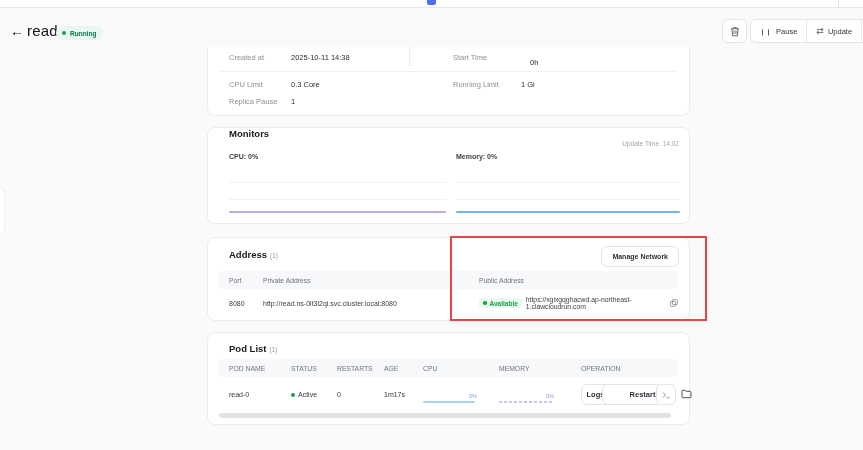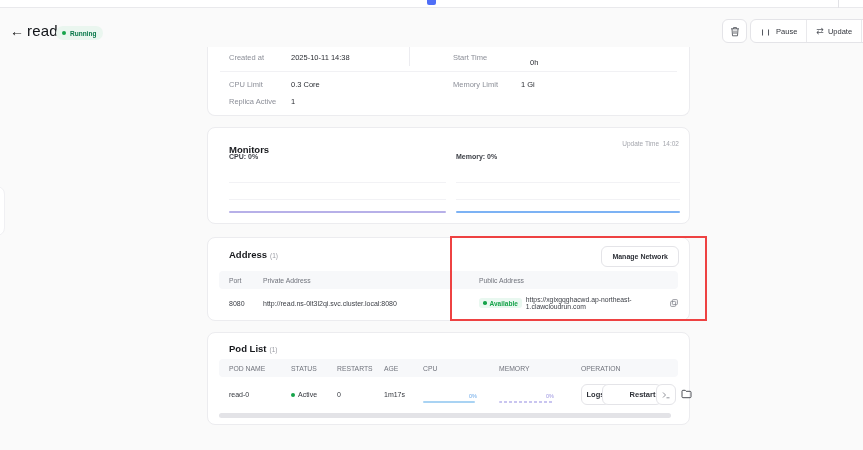--- a/index.html
+++ b/index.html
@@ -37,21 +37,21 @@
   
   .card-details { top:47px; height:69px; border-top:none; border-radius:0 0 8px 8px; }
   .kv { position:absolute; font-size:7.5px; }
   .kv .k { color:#8c8f98; }
   .kv .v { color:#2a2d33; }
   .details-divider { position:absolute; left:12px; right:12px; top:24px; height:1px; background:#f1f1f4; }
   .details-vline { position:absolute; left:201px; top:0; width:1px; height:19px; background:#ececf0; }
 
   
   .card-monitors { top:127px; height:97px; }
-  .monitors-title { position:absolute; left:21px; top:16px;text-align:center; }
+  .monitors-title { position:absolute; left:21px; top:0;text-align:center; }
   .update-time { position:absolute; right:10px; top:12px; font-size:6.5px; color:#a4a6ad; }
   .chart-label { position:absolute; top:25px; font-size:7px; color:#3c3f46; font-weight:600; }
   .mini-chart { position:absolute; top:38px; height:48px; }
   .mini-chart .grid { position:absolute; left:0; right:0; height:1px; background:#f2f2f5; }
   .mini-chart .line { position:absolute; left:0; right:0; bottom:1px; height:2px; border-radius:1px; }
 
   
   .card-network { top:237px; height:84px; }
   .net-title { position:absolute; left:21px; top:11px; }
   .manage-btn { position:absolute; right:10px; top:8px; height:21px; padding:0 10px; background:#fff; border:1px solid #e4e4e8; border-radius:6px; font-size:7px; font-weight:600; color:#2e3138; display:flex; align-items:center; cursor:pointer; }
@@ -127,23 +127,23 @@
 
 <div class="card card-details">
   <div class="details-vline"></div>
   <div class="kv" style="left:21px; top:6px;"><span class="k">Created at</span></div>
   <div class="kv" style="left:83px; top:6px;"><span class="v">2025-10-11 14:38</span></div>
   <div class="kv" style="left:245px; top:6px;"><span class="k">Start Time</span></div>
   <div class="kv" style="left:313px; top:11px;padding-left:9px;"><span class="v">0h</span></div>
   <div class="details-divider"></div>
   <div class="kv" style="left:21px; top:33px;"><span class="k">CPU Limit</span></div>
   <div class="kv" style="left:83px; top:33px;"><span class="v">0.3 Core</span></div>
-  <div class="kv" style="left:245px; top:33px;"><span class="k">Memory Limit</span></div>
+  <div class="kv" style="left:245px; top:33px;"><span class="k">Running Limit</span></div>
   <div class="kv" style="left:313px; top:33px;"><span class="v">1 Gi</span></div>
-  <div class="kv" style="left:21px; top:50px;"><span class="k">Replica Active</span></div>
+  <div class="kv" style="left:21px; top:50px;"><span class="k">Replica Pause</span></div>
   <div class="kv" style="left:83px; top:50px;"><span class="v">1</span></div>
 </div>
 
 <div class="card card-monitors">
   <div class="card-title monitors-title">Monitors</div>
   <div class="update-time">
     <span>Update Time</span>&nbsp;&nbsp;<span>14:02</span>
   </div>
   <div class="chart-label" style="left:21px;">CPU: 0%</div>
   <div class="chart-label" style="left:248px;">Memory: 0%</div>

